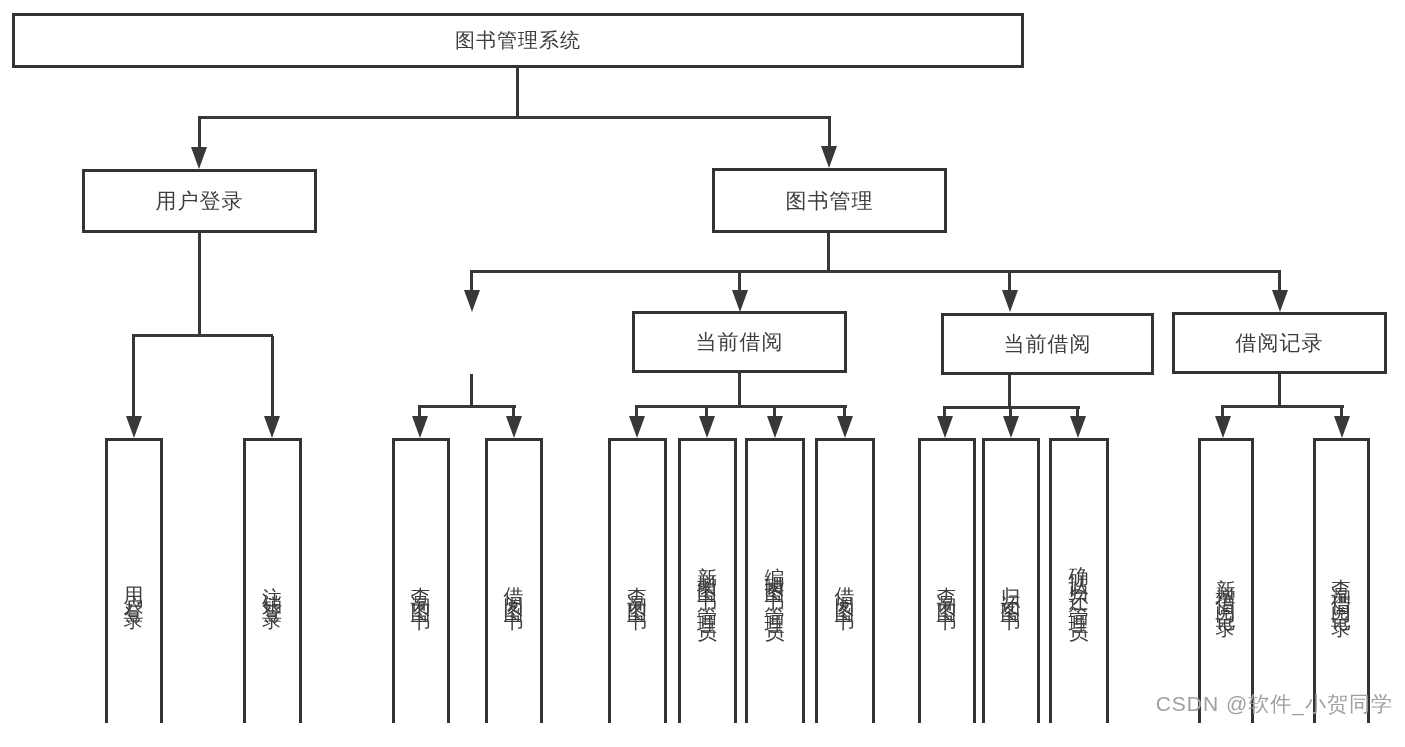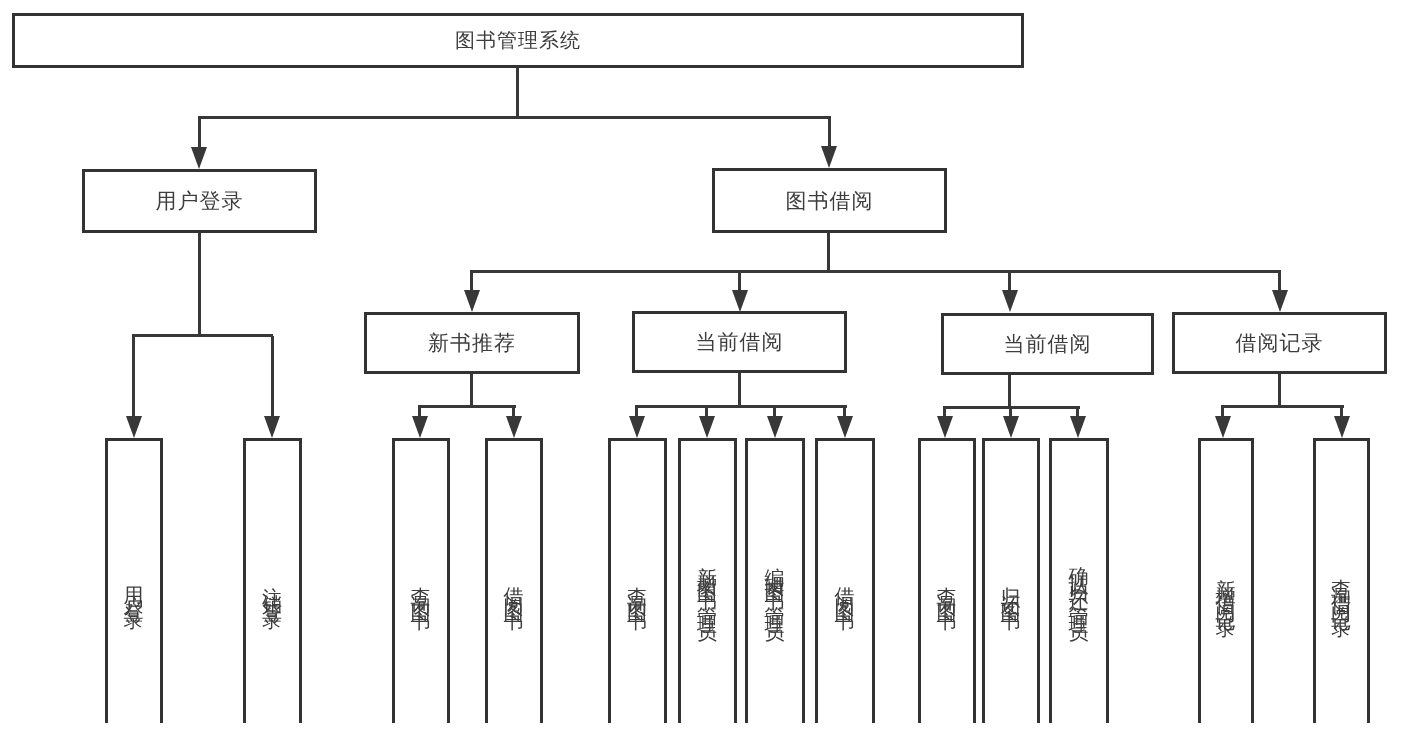--- a/index.html
+++ b/index.html
@@ -66,44 +66,41 @@
   <div class="hl" style="left:198px;top:116px;width:633px;"></div>
   <div class="vl" style="left:198px;top:117px;height:31px;"></div>
   <div class="arrow" style="left:191px;top:147px;"></div>
   <div class="vl" style="left:828px;top:117px;height:30px;"></div>
   <div class="arrow" style="left:821px;top:146px;"></div>
 
   <div class="box h" style="left:82px;top:169px;width:235px;height:64px;">
     <span>用户登录</span>
   </div>
   <div class="box h" style="left:712px;top:168px;width:235px;height:65px;">
-    <span>图书借阅</span>
+    <span>图书管理</span>
   </div>
 
   <div class="vl" style="left:198px;top:233px;height:103px;"></div>
   <div class="hl" style="left:132px;top:334px;width:141px;"></div>
   <div class="vl" style="left:132px;top:336px;height:81px;"></div>
   <div class="arrow" style="left:126px;top:416px;"></div>
   <div class="vl" style="left:271px;top:336px;height:81px;"></div>
   <div class="arrow" style="left:264px;top:416px;"></div>
 
   <div class="vl" style="left:827px;top:233px;height:39px;"></div>
   <div class="hl" style="left:470px;top:270px;width:811px;"></div>
   <div class="vl" style="left:470px;top:271px;height:20px;"></div>
   <div class="arrow" style="left:464px;top:290px;"></div>
   <div class="vl" style="left:738px;top:271px;height:20px;"></div>
   <div class="arrow" style="left:732px;top:290px;"></div>
   <div class="vl" style="left:1008px;top:271px;height:20px;"></div>
   <div class="arrow" style="left:1002px;top:290px;"></div>
   <div class="vl" style="left:1278px;top:271px;height:20px;"></div>
   <div class="arrow" style="left:1272px;top:290px;"></div>
 
-  <div class="box h" style="left:364px;top:312px;width:216px;height:62px;">
-    <span>新书推荐</span>
-  </div>
   <div class="box h" style="left:632px;top:311px;width:215px;height:62px;">
     <span>当前借阅</span>
   </div>
   <div class="box h" style="left:905px;top:313px;width:213px;height:62px;margin-left:36px;">
     <span>当前借阅</span>
   </div>
   <div class="box h" style="left:1172px;top:312px;width:215px;height:62px;">
     <span>借阅记录</span>
   </div>
 
@@ -178,14 +175,15 @@
     <span>确认归还（管理员）</span>
   </div>
 
   <div class="box v" style="left:1198px;top:438px;width:56px;height:297px;">
     <span>新增借阅记录</span>
   </div>
   <div class="box v" style="left:1313px;top:438px;width:57px;height:297px;">
     <span>查询借阅记录</span>
   </div>
 
+  <div class="watermark">CSDN @软件_小贺同学</div>
 
 </div>
 
 </body></html>

